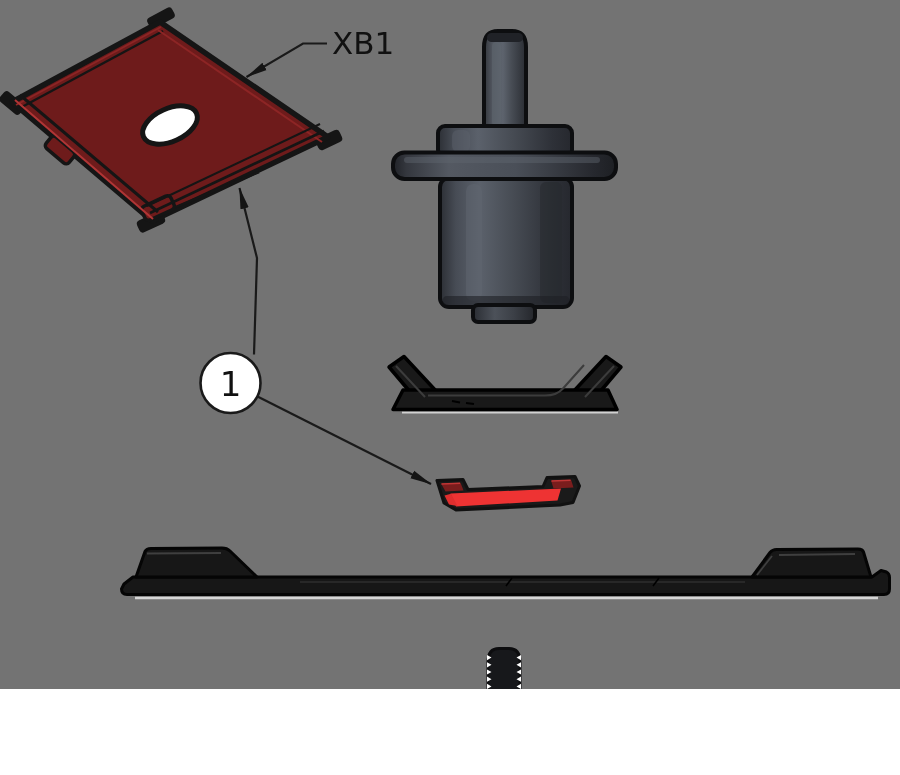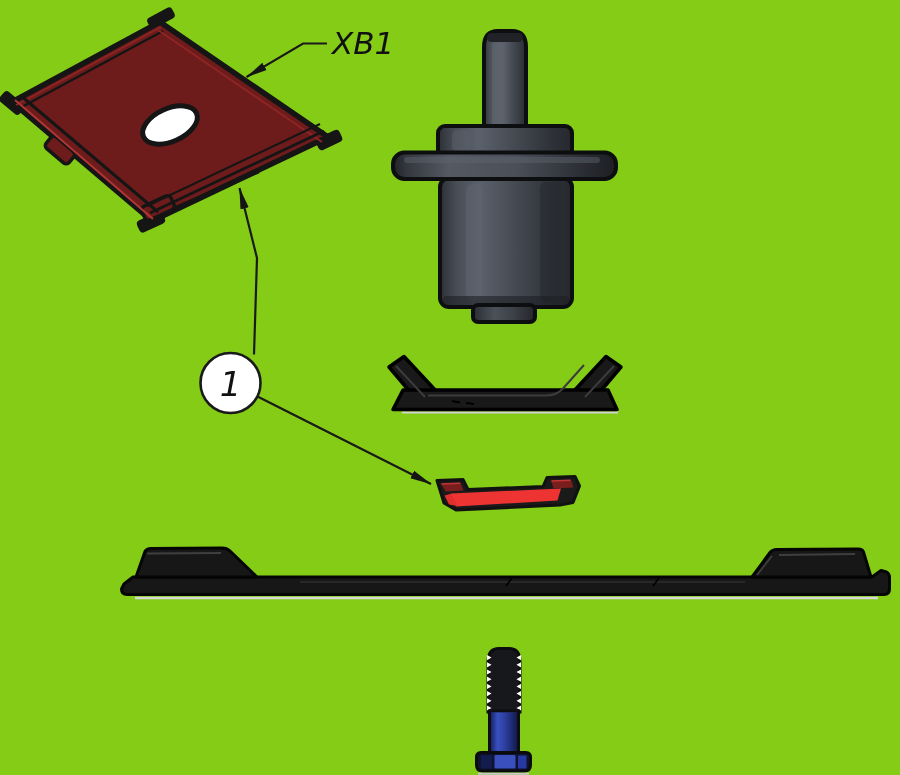--- a/index.html
+++ b/index.html
@@ -1,16 +1,16 @@
 <!DOCTYPE html>
 <html><head>
 <meta charset="utf-8">
 <style>
   html,body{margin:0;padding:0;background:#ffffff;}
-  .stage{width:900px;height:775px;position:relative;overflow:hidden;background:#84cc16;font-style:italic;}
+  .stage{width:900px;height:689px;position:relative;overflow:hidden;background:#737373;}
   svg{display:block;}
   .callout-text{font-family:"DejaVu Sans","Liberation Sans",sans-serif;fill:#111111;}
   .leader{stroke:#1a1a1a;stroke-width:2.2;fill:none;}
 </style>
 </head>
 <body>
 
 <div class="stage">
 <svg width="900" height="775" viewBox="0 0 900 775">
   <defs>

